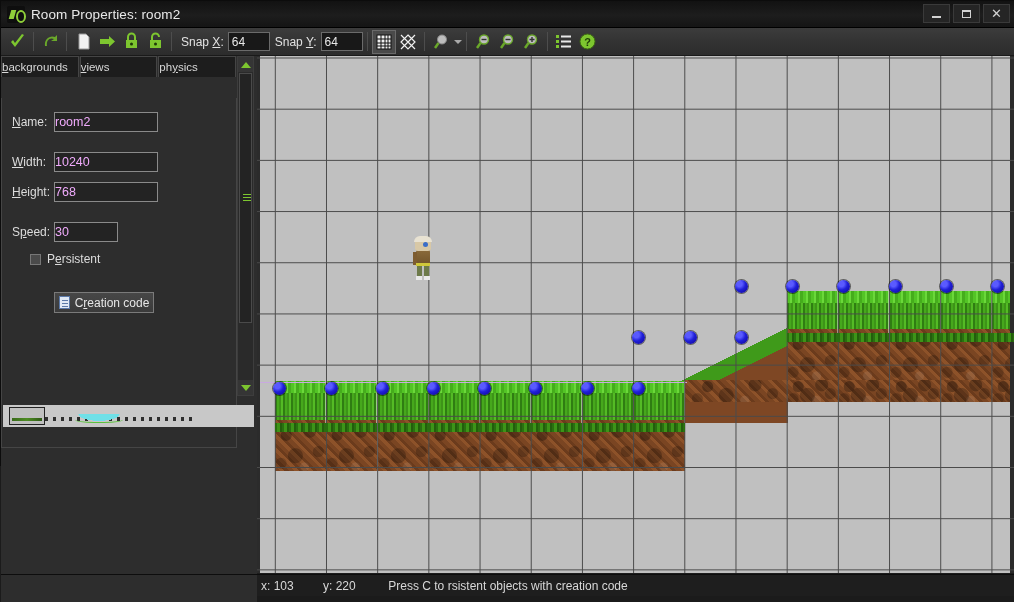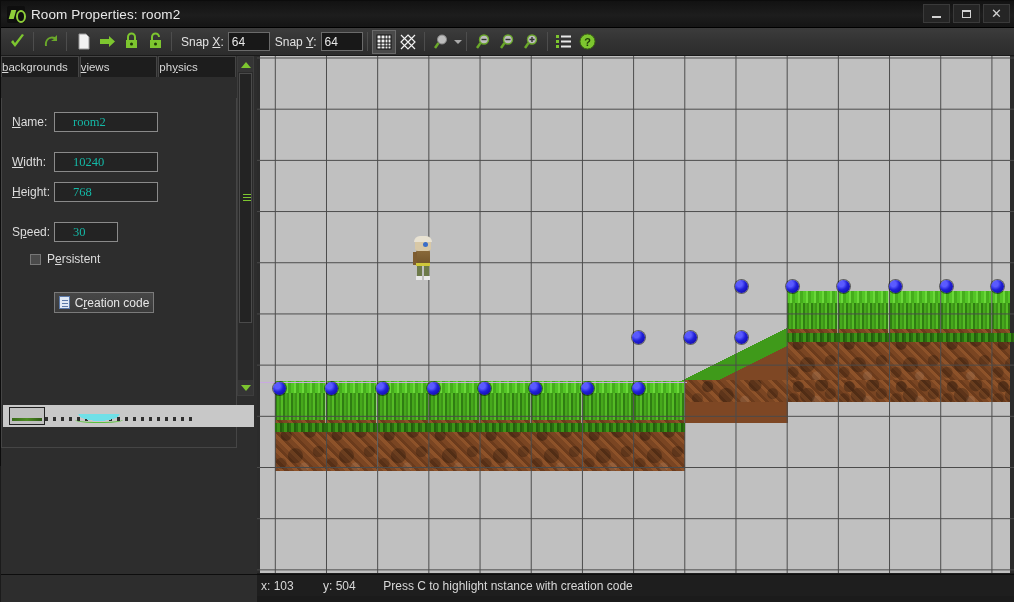--- a/index.html
+++ b/index.html
@@ -134,23 +134,23 @@
     padding: 14px 0 0 10px;
   }
   .frow { display: flex; align-items: center; margin-bottom: 10px; }
   .flabel {
     color: #dcdcdc; font-size: 12px; width: 42px;
   }
   .flabel u { text-decoration: underline; }
   .finput {
     background: #232323;
     border: 1px solid #8a8a8a;
-    color: #14b8a6; font-size: 12.5px;
-    height: 20px; padding: 0 18px;
-    font-family: Liberation Serif, serif;
+    color: #f0abfc; font-size: 12.5px;
+    height: 20px; padding: 0 0;
+    font-family: Liberation Sans, sans-serif;
   }
   .finput.wide { width: 104px; }
   .finput.narrow { width: 64px; }
   .gap-a { height: 10px; }
   .chkrow { display: flex; align-items: center; margin: 4px 0 0 18px; }
   .chkbox {
     width: 11px; height: 11px;
     background: #4a4a4a; border: 1px solid #777;
     margin-right: 6px;
   }
@@ -706,18 +706,18 @@
 
     </div>
   </div>
 
   <div class="hscroll">
     <div class="hs-thumb"></div>
   </div>
 
   <div class="statusbar">
     <div class="sb-left-pad"></div>
-    <div class="sb-hint">Press C to highlight nstance with creation code</div>
+    <div class="sb-hint">Press C to rsistent objects with creation code</div>
     <div class="sb-x">x: 103</div>
-    <div class="sb-y">y: 504</div>
+    <div class="sb-y">y: 220</div>
   </div>
 
 </div>
 
 </body></html>

